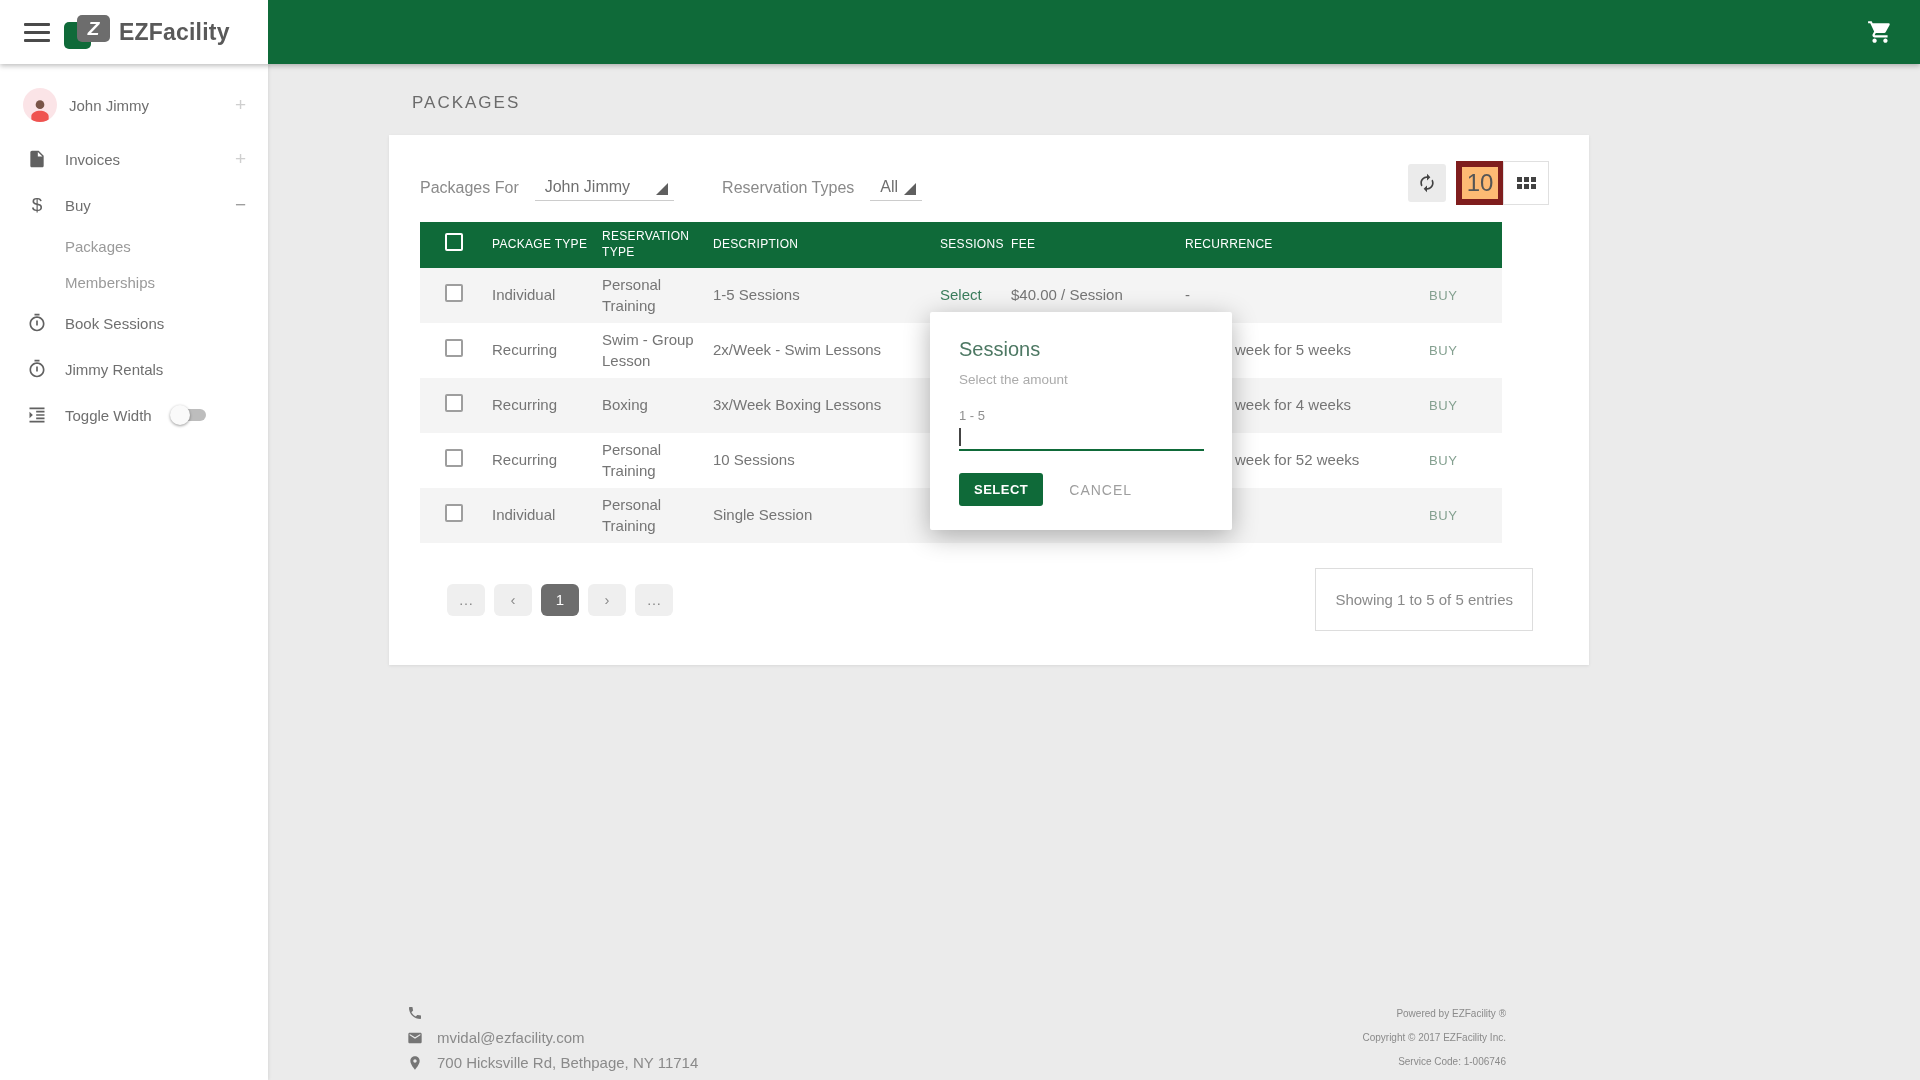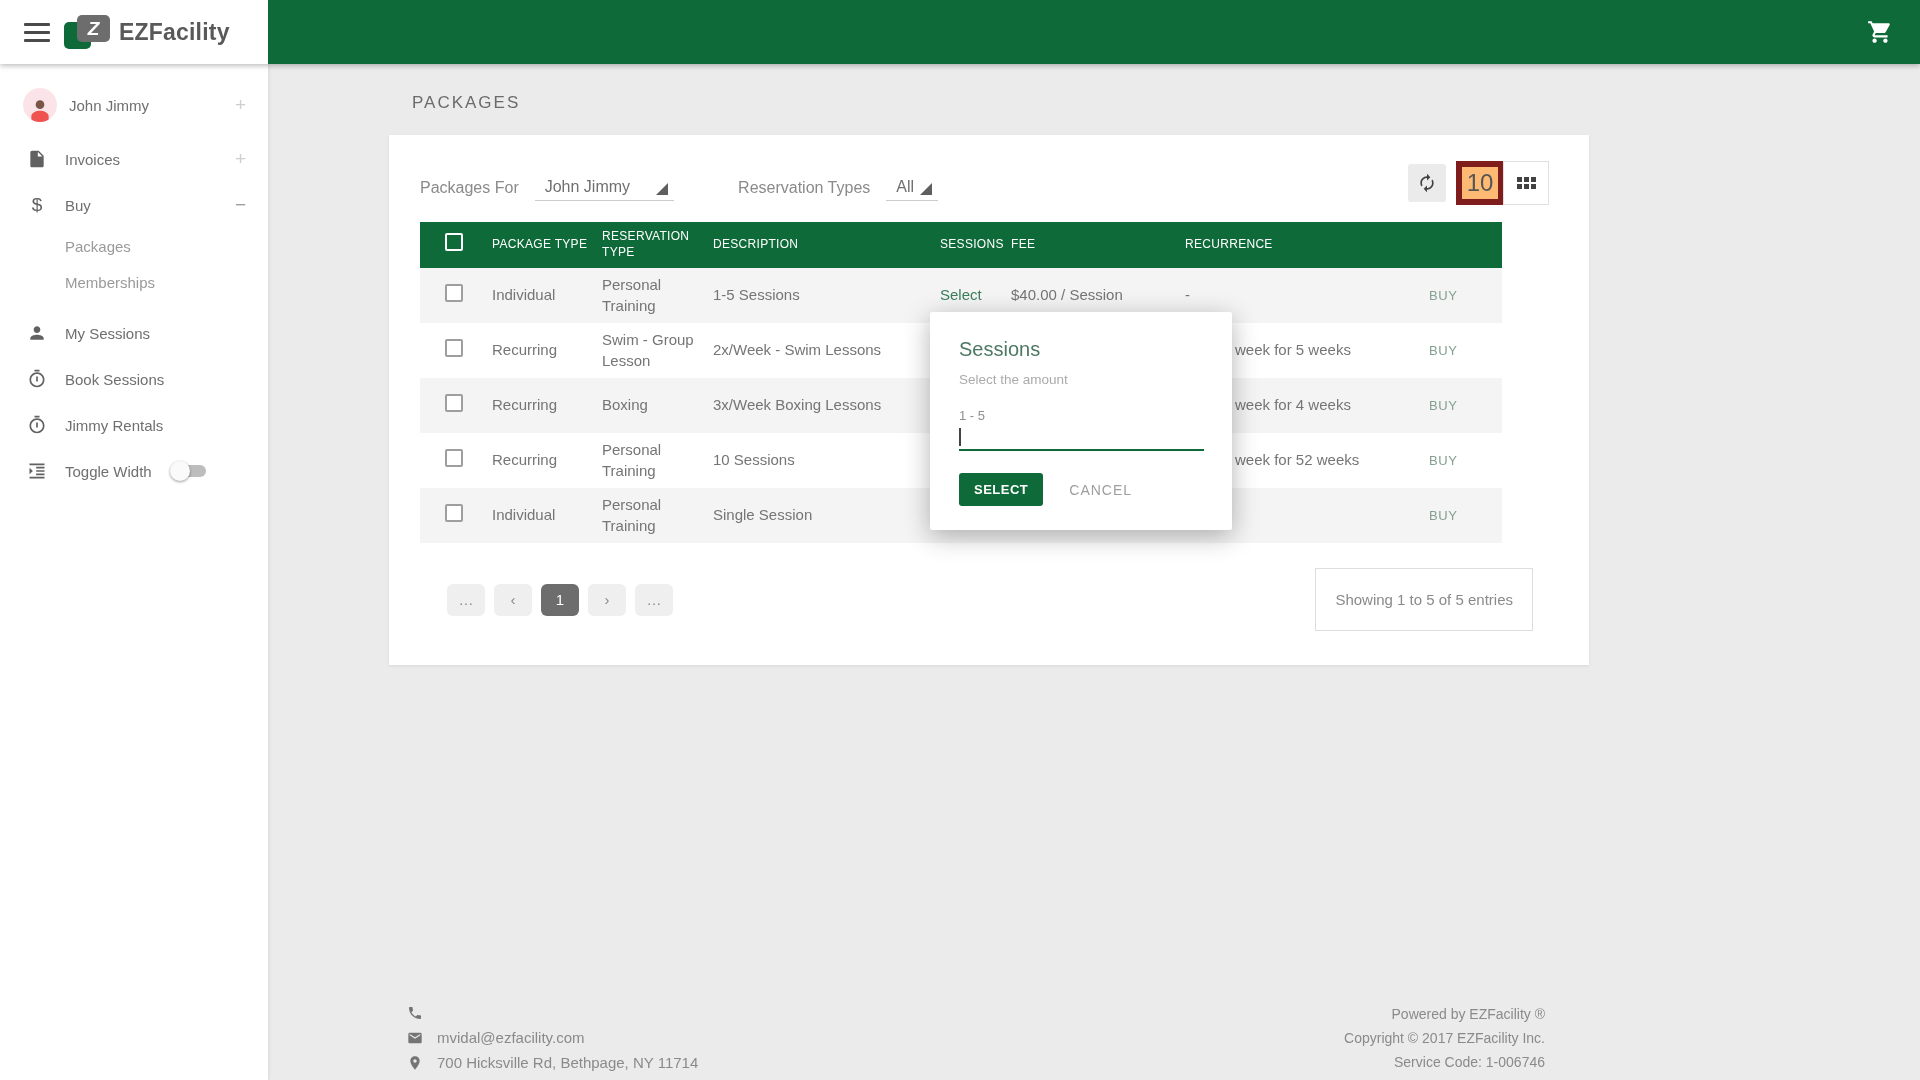--- a/index.html
+++ b/index.html
@@ -65,21 +65,21 @@
 
   
   .card { position:absolute; left:389px; top:135px; width:1200px; height:530px; background:#ffffff;
     box-shadow:0 1px 3px rgba(0,0,0,.08); }
   .filters { display:flex; align-items:flex-end; padding:30px 0 0 31px; height:66px; }
   .filter-label { font-size:16px; color:#8a8a8a; margin-right:16px; padding-bottom:4px; }
   .select-ctl { display:flex; align-items:flex-end; border-bottom:1px solid #cccccc; padding:0 6px 4px 10px; cursor:pointer; }
   .select-ctl .val { font-size:16px; color:#6f6f6f; margin-right:26px; }
   .select-ctl.narrow .val { margin-right:6px; }
   .tri { width:0; height:0; border-left:12px solid transparent; border-bottom:12px solid #5f5f5f; margin-bottom:1px; }
-  .filter + .filter-label { margin-left:64px; }
+  .filter + .filter-label { margin-left:48px; }
   .toolbar { position:absolute; top:26px; right:40px; display:flex; align-items:center; }
   .icon-btn.refresh { width:38px; height:38px; background:#ebebeb; border:none; border-radius:3px; cursor:pointer;
     display:flex; align-items:center; justify-content:center; margin-right:10px; }
   .icon-btn.refresh svg { width:20px; height:20px; fill:#424242; }
   .pgsize { width:48px; height:44px; border:6px solid #7f1d1d; display:flex; align-items:center; justify-content:center;
     font-size:24px; color:#555; background:#fdba74; cursor:pointer; }
   .gridbox { width:46px; height:44px; border:1px solid #e0e0e0; margin-left:-1px; background:#fff; cursor:pointer;
     display:flex; align-items:center; justify-content:center; }
   .grid-ic { display:grid; grid-template-columns:repeat(3,5px); grid-template-rows:repeat(2,5px); gap:2px; }
   .grid-ic i { background:#424242; }
@@ -120,21 +120,21 @@
   .btn-select { background:#0f6a39; color:#fff; border:none; border-radius:3px; padding:9px 15px;
     font-size:13px; font-weight:bold; letter-spacing:.5px; cursor:pointer; font-family:inherit; }
   .btn-cancel { background:none; border:none; color:#9e9e9e; font-size:14px; letter-spacing:1px; margin-left:26px;
     cursor:pointer; font-family:inherit; }
 
   
   .footer-left { position:absolute; left:407px; top:1000px; }
   .f-row { display:flex; align-items:center; height:25px; font-size:15px; color:#8a8a8a; }
   .f-row .fic { width:17px; height:17px; margin-right:13px; display:flex; align-items:center; }
   .f-row .fic svg { width:16px; height:16px; fill:#757575; }
-  .footer-right { position:absolute; right:375px; top:1002px; text-align:right; font-size:14px; color:#8a8a8a; line-height:24px; }
+  .footer-right { position:absolute; right:414px; top:1002px; text-align:right; font-size:10px; color:#8a8a8a; line-height:24px; }
 </style>
 </head>
 <body>
 
 <header class="topbar">
   <div class="topbar-left">
     <div class="hamburger">
         <span></span>
         <span></span>
         <span></span>
@@ -180,28 +180,20 @@
 
   <div class="side-item">
     <span class="ic dollar">$</span>
     <span>Buy</span>
     <span class="expander minus">−</span>
   </div>
 
   <div class="side-sub">Packages</div>
   <div class="side-sub">Memberships</div>
 
-  <div class="side-item gap-top">
-    <span class="ic">
-      <svg viewBox="0 0 24 24">
-          <path d="M12 12c2.21 0 4-1.79 4-4s-1.79-4-4-4-4 1.79-4 4 1.79 4 4 4zm0 2c-2.67 0-8 1.34-8 4v2h16v-2c0-2.66-5.33-4-8-4z"></path>
-        </svg>
-    </span>
-    <span>My Sessions</span>
-  </div>
 
   <div class="side-item">
     <span class="ic">
       <svg viewBox="0 0 24 24">
           <path d="M15 1H9v2h6V1zm-3 3c-4.97 0-9 4.03-9 9s4.03 9 9 9 9-4.03 9-9-4.03-9-9-9zm0 16c-3.87 0-7-3.13-7-7s3.13-7 7-7 7 3.13 7 7-3.13 7-7 7zm1-11h-2v6h2V9z"></path>
         </svg>
     </span>
     <span>Book Sessions</span>
   </div>
 

